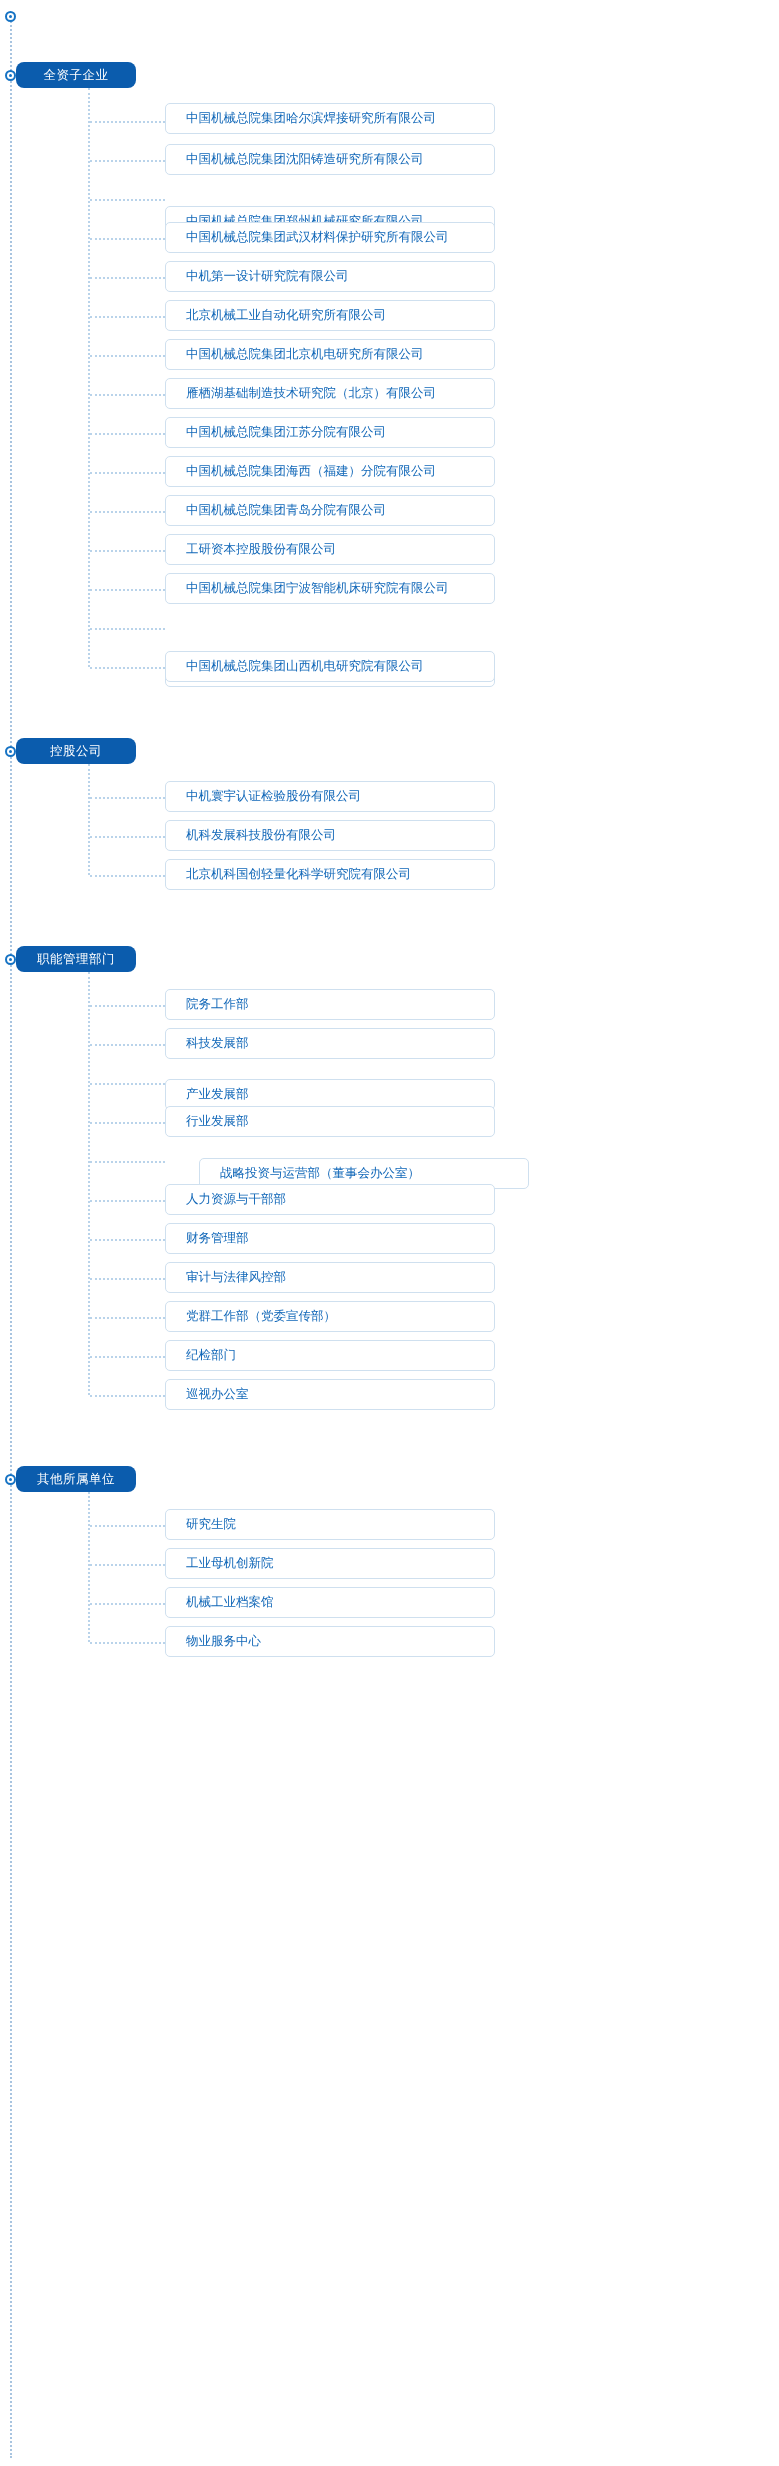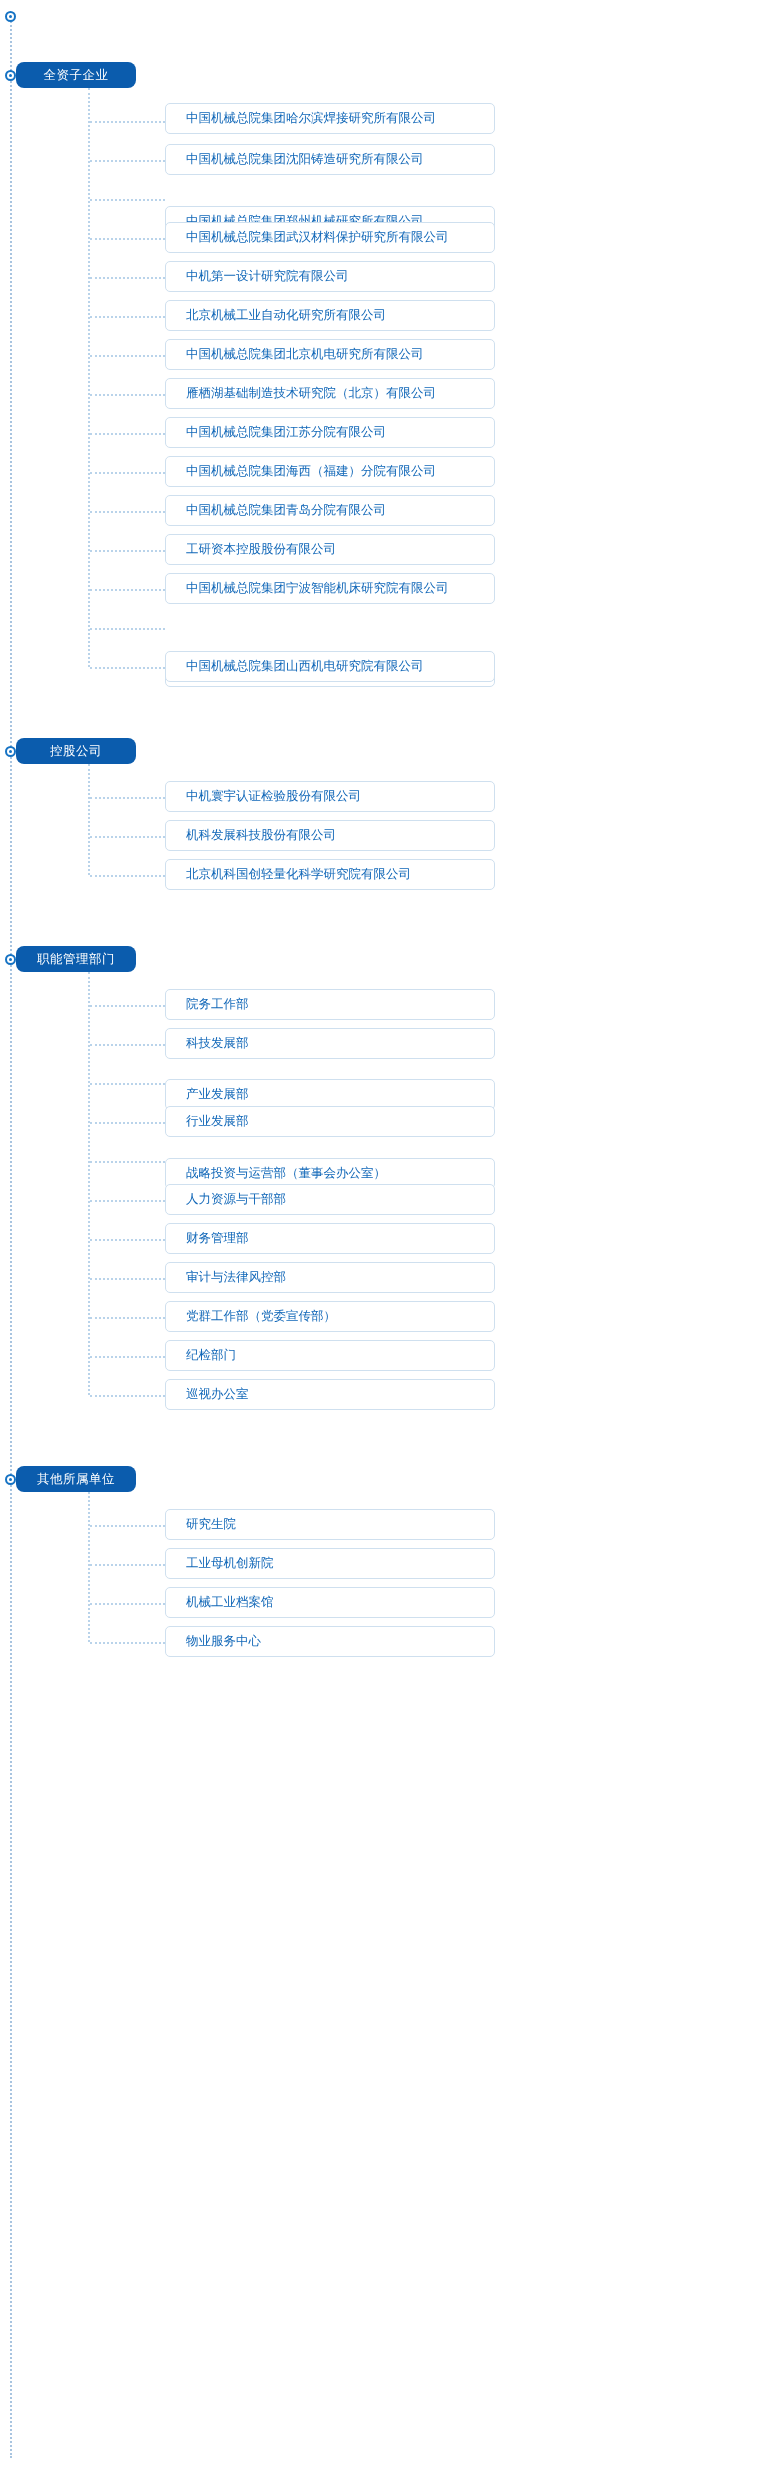--- a/index.html
+++ b/index.html
@@ -176,21 +176,21 @@
       <div class="bullet" style="top: 953.5px;"></div>
       <div class="cat-node" style="top: 946px;">职能管理部门</div>
       <div class="leaf" style="top: 989px;">院务工作部</div>
       <div class="leaf-connector" style="top: 1004.5px;"></div>
       <div class="leaf" style="top: 1028px;">科技发展部</div>
       <div class="leaf-connector" style="top: 1043.5px;"></div>
       <div class="leaf" style="top: 1067px; margin-top: 12px;">产业发展部</div>
       <div class="leaf-connector" style="top: 1082.5px;"></div>
       <div class="leaf" style="top: 1106px;">行业发展部</div>
       <div class="leaf-connector" style="top: 1121.5px;"></div>
-      <div class="leaf" style="top: 1158px;">战略投资与运营部（董事会办公室）</div>
+      <div class="leaf" style="top: 1158px; margin-left: 34px;">战略投资与运营部（董事会办公室）</div>
       <div class="leaf-connector" style="top: 1160.5px;"></div>
       <div class="leaf" style="top: 1184px;">人力资源与干部部</div>
       <div class="leaf-connector" style="top: 1199.5px;"></div>
       <div class="leaf" style="top: 1223px;">财务管理部</div>
       <div class="leaf-connector" style="top: 1238.5px;"></div>
       <div class="leaf" style="top: 1262px;">审计与法律风控部</div>
       <div class="leaf-connector" style="top: 1277.5px;"></div>
       <div class="leaf" style="top: 1301px;">党群工作部（党委宣传部）</div>
       <div class="leaf-connector" style="top: 1316.5px;"></div>
       <div class="leaf" style="top: 1340px;">纪检部门</div>

